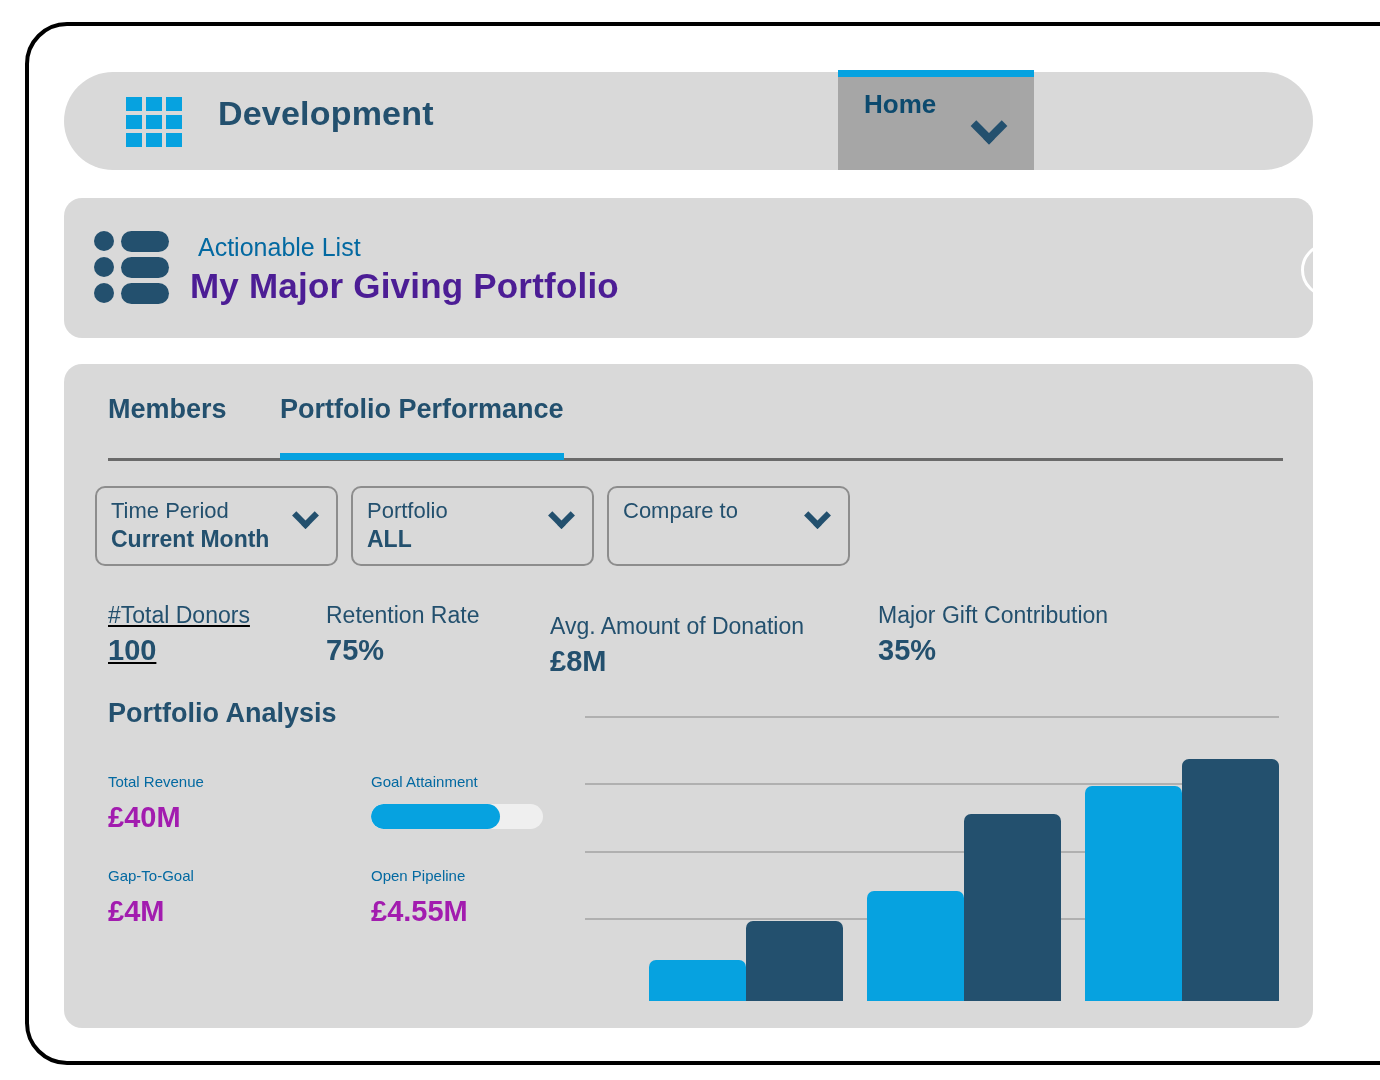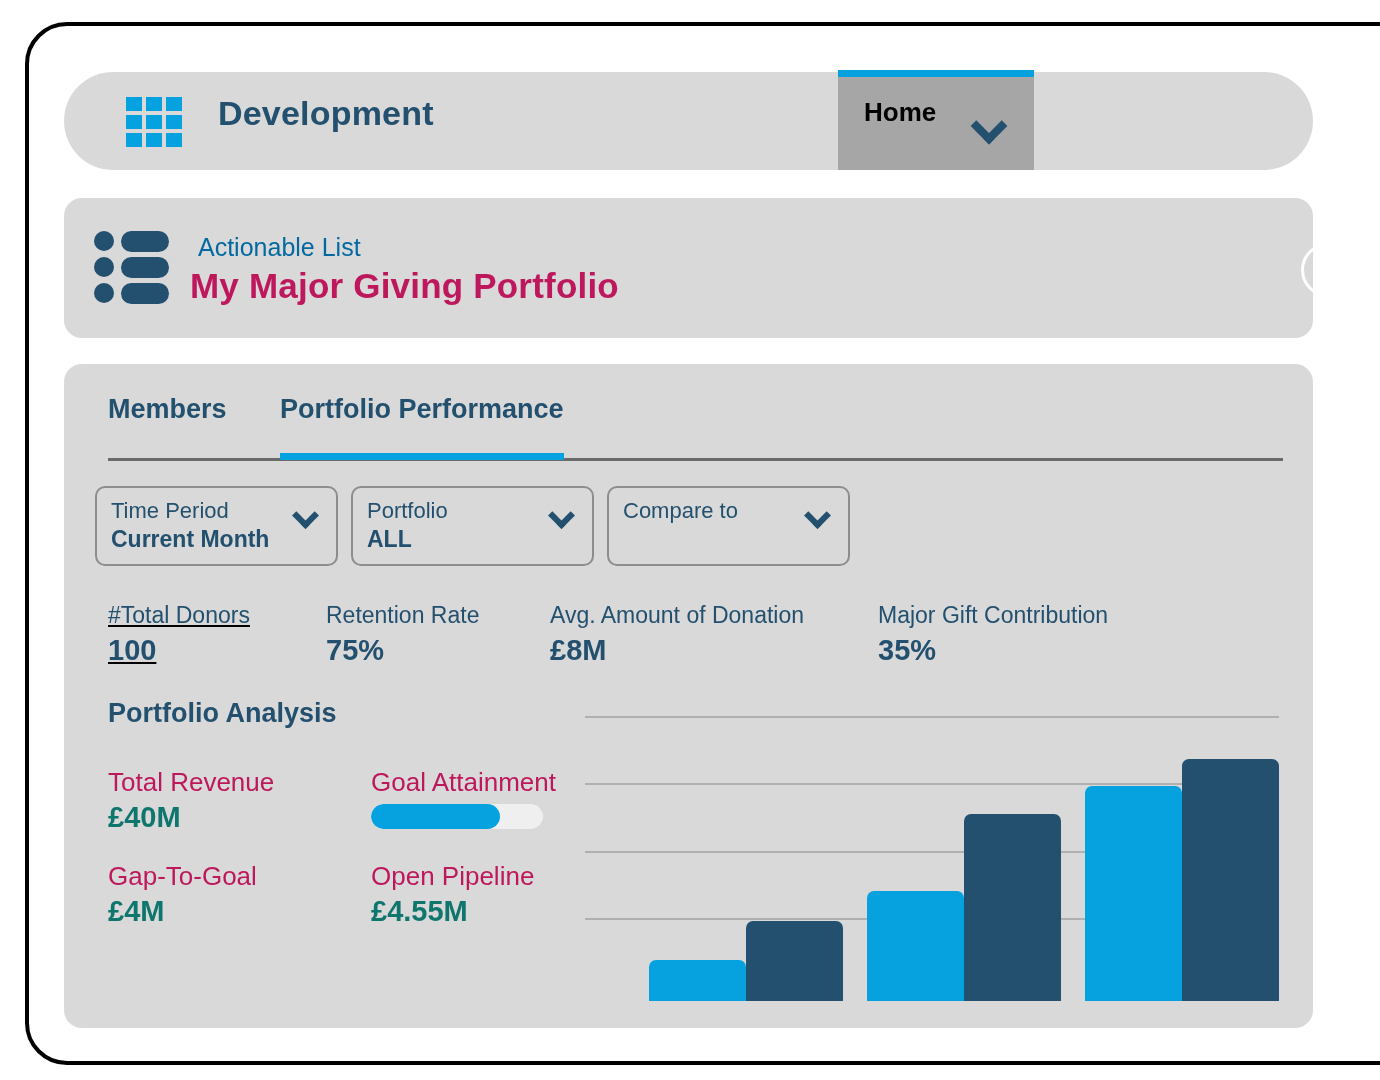--- a/index.html
+++ b/index.html
@@ -71,24 +71,24 @@
     width: 196px;
     height: 100px;
     background: #a6a6a6;
     border-top: 7px solid #06a2e0;
     box-sizing: border-box;
     cursor: pointer;
   }
   #home-tab-label {
     position: absolute;
     left: 26px;
-    top: 20px;
+    top: 12px;
     font-size: 26px;
     font-weight: bold;
-    color: #000000;
+    color: #0c4a6e;
   }
   #home-tab-chevron {
     position: absolute;
     left: 136px;
     top: 34px;
   }
 
   
   #actionable-card {
     position: absolute;
@@ -132,21 +132,21 @@
     top: 35px;
     font-size: 25px;
     color: #0369a1;
   }
   #actionable-title {
     position: absolute;
     left: 126px;
     top: 68px;
     font-size: 35px;
     font-weight: bold;
-    color: #be185d;
+    color: #4c1d95;
     letter-spacing: .2px;
   }
   #partial-circle-icon {
     position: absolute;
     left: 1237px;
     top: 45px;
     width: 54px;
     height: 54px;
     border: 3px solid #ffffff;
     border-radius: 50%;
@@ -245,45 +245,45 @@
     white-space: nowrap;
   }
   .kpi-value {
     font-size: 29px;
     font-weight: bold;
     color: #23506e;
     line-height: 40px;
   }
   #kpi-0 { left: 0; text-decoration: underline; }
   #kpi-1 { left: 218px; }
-  #kpi-2 { left: 442px; }
+  #kpi-2 { left: 442px; margin-top: 11px; }
   #kpi-3 { left: 770px; }
 
   
   #analysis-heading {
     position: absolute;
     left: 44px;
     top: 334px;
     font-size: 27px;
     font-weight: bold;
     color: #23506e;
   }
   .stat {
     position: absolute;
   }
   .stat-label {
-    font-size: 26px;
-    color: #be185d;
+    font-size: 15px;
+    color: #0369a1;
     line-height: 32px;
     white-space: nowrap;
   }
   .stat-value {
     font-size: 29px;
     font-weight: bold;
-    color: #0f766e;
+    color: #a21caf;
     line-height: 38px;
   }
   #stat-total-revenue { left: 44px; top: 402px; }
   #stat-goal-attainment { left: 307px; top: 402px; }
   #stat-gap-to-goal  { left: 44px; top: 496px; }
   #stat-open-pipeline { left: 307px; top: 496px; }
 
   #goal-progress-track {
     margin-top: 6px;
     width: 172px;

